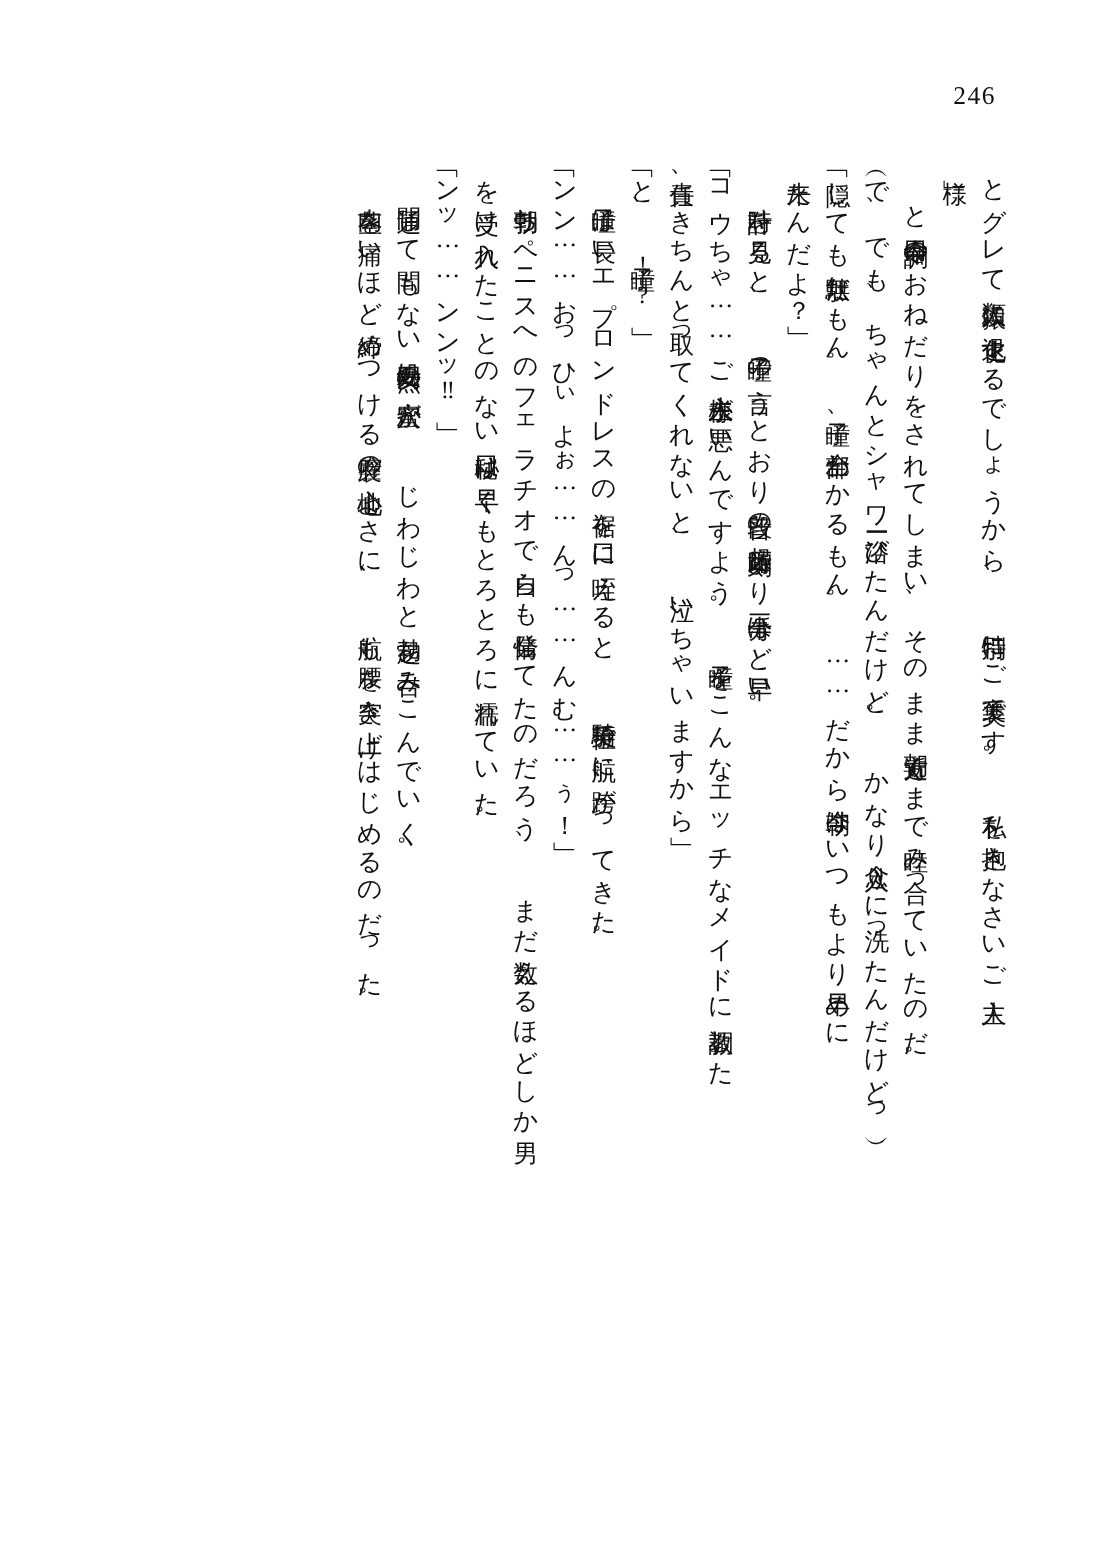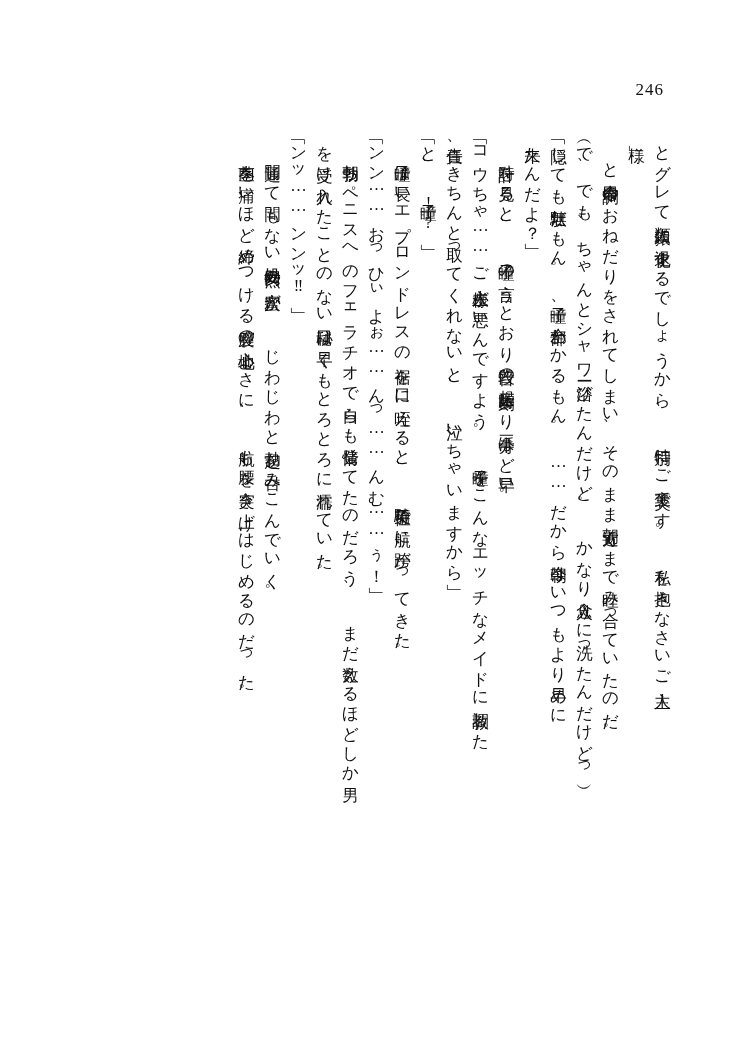--- a/index.html
+++ b/index.html
@@ -10,21 +10,20 @@
   body {
     font-family: "Liberation Serif", "DejaVu Serif", serif;
     color: #111111;
   }
   #page {
     position: relative;
     width: 736px;
     height: 932px;
     background: #ffffff;
     overflow: hidden;
-    margin-top: 26px;
   }
   #page-number {
     position: absolute;
     top: 54px;
     right: 72px;
     font-size: 17px;
     letter-spacing: 1px;
     color: #111111;
     font-family: "Liberation Serif", "DejaVu Serif", serif;
   }

